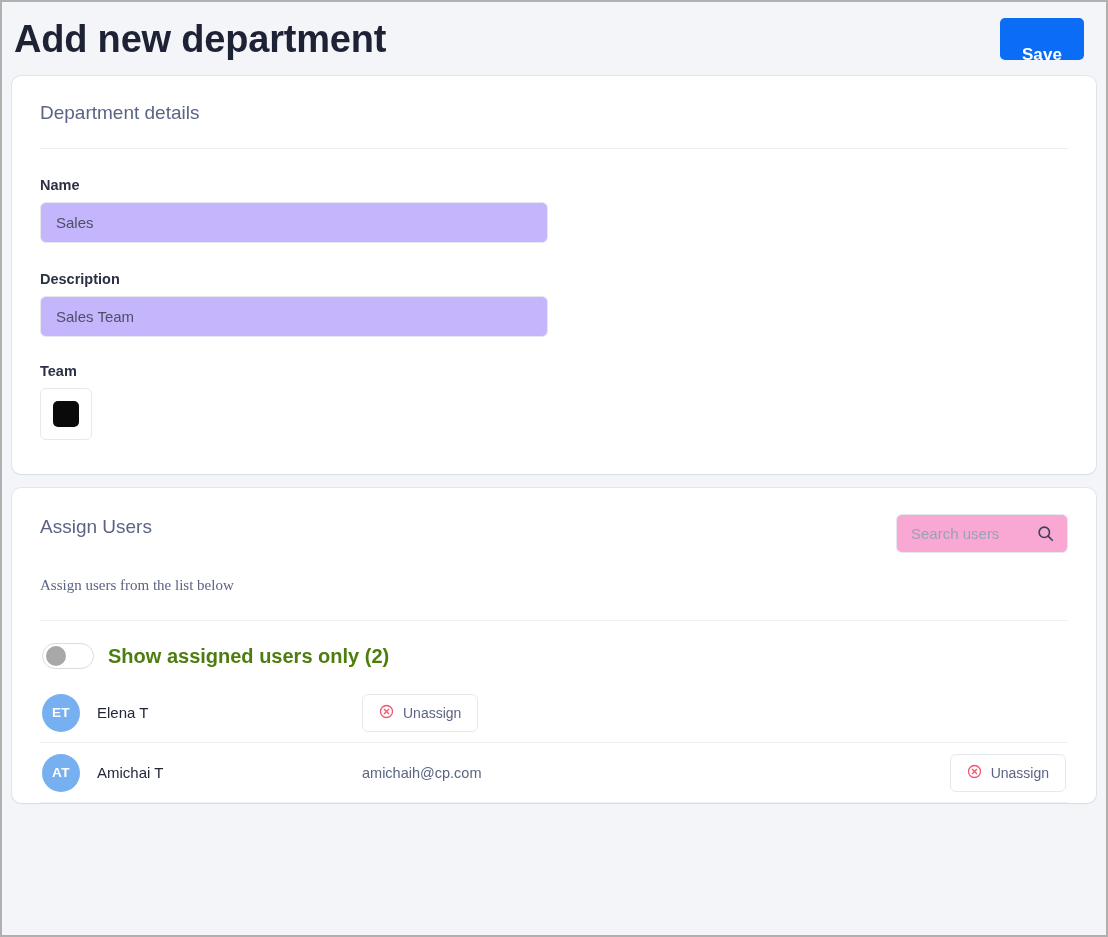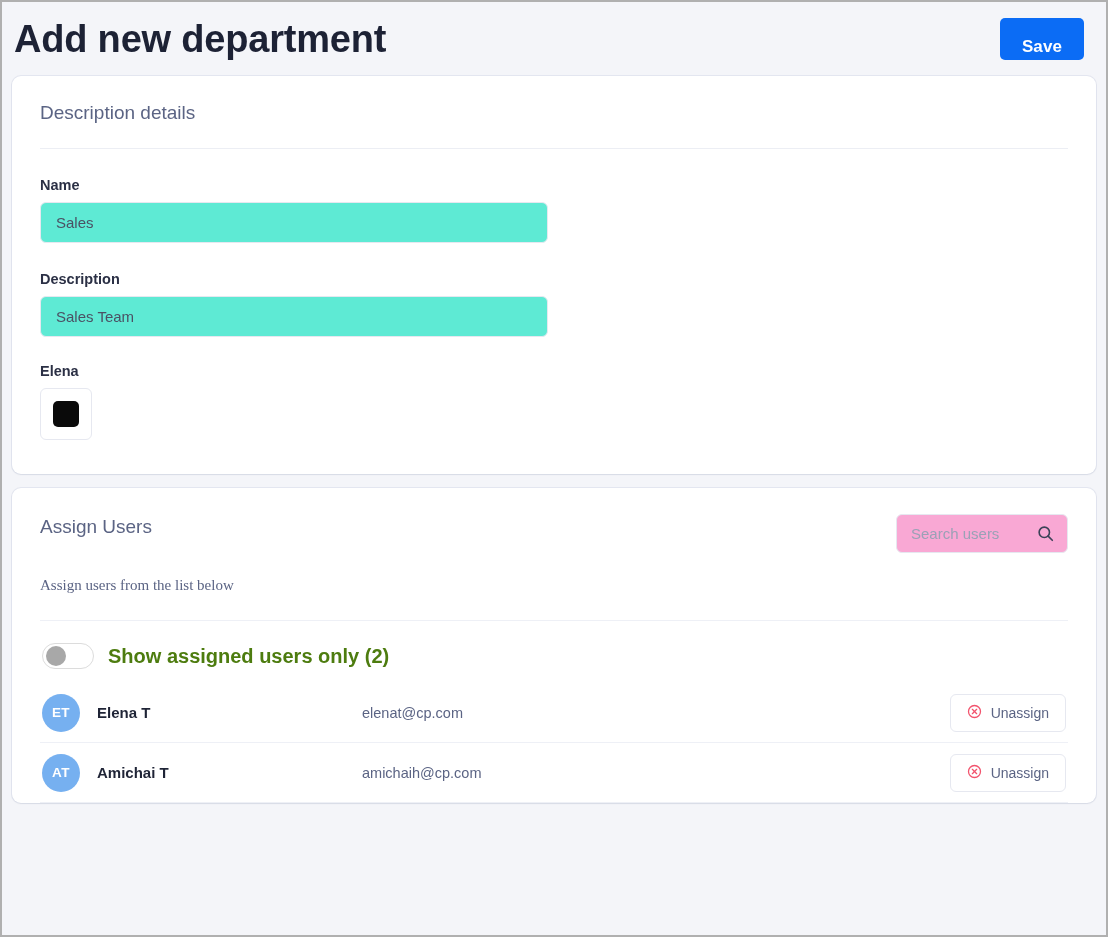--- a/index.html
+++ b/index.html
@@ -40,21 +40,21 @@
     margin: 0;
     padding-left: 2px;
   }
   .save-button {
     background: #0b6cf5;
     color: #ffffff;
     font-size: 17px;
     font-weight: bold;
     border: none;
     border-radius: 5px;
-    padding: 8px 22px;
+    padding: 16px 22px;
     height: 42px;
     line-height: 42px;
     cursor: pointer;
     font-family: "Liberation Sans", sans-serif;
     letter-spacing: 0.1px;
   }
 
   
   .card {
     background: #ffffff;
@@ -88,21 +88,21 @@
   }
   .text-input {
     width: 508px;
     height: 41px;
     border: 1px solid #e6e8f0;
     border-radius: 6px;
     padding: 0 15px;
     font-size: 15px;
     color: #4b5164;
     font-family: "Liberation Sans", sans-serif;
-    background: #5eead4;
+    background: #c4b5fd;
     outline: none;
   }
   .color-field { padding-top: 26px; padding-bottom: 34px; }
   .color-swatch-box {
     width: 52px;
     height: 52px;
     border: 1px solid #e6e8f0;
     border-radius: 6px;
     display: flex;
     align-items: center;
@@ -206,21 +206,21 @@
     font-size: 13.5px;
     font-weight: bold;
     display: flex;
     align-items: center;
     justify-content: center;
     flex: none;
     letter-spacing: 0.4px;
   }
   .user-name {
     font-size: 15px;
-    font-weight: bold;
+    font-weight: normal;
     color: #1f2436;
     margin-left: 17px;
     width: 265px;
   }
   .user-email {
     font-size: 14.5px;
     color: #5b6484;
     flex: 1;
   }
   .row-action {
@@ -247,35 +247,35 @@
 
 <div class="window">
 
   <div class="page-header">
     <h1 class="page-title">Add new department</h1>
     <button class="save-button">Save</button>
   </div>
 
   <div class="card">
     <div class="card-inner">
-      <h2 class="section-title">Description details</h2>
+      <h2 class="section-title">Department details</h2>
       <div class="divider"></div>
 
       <div class="field">
         <label class="field-label">Name</label>
         <input class="text-input" type="text" value="Sales" style="">
       </div>
 
       <div class="field">
         <label class="field-label">Description</label>
         <input class="text-input" type="text" value="Sales Team" style="">
       </div>
 
       <div class="field color-field">
-        <label class="field-label">Elena</label>
+        <label class="field-label">Team</label>
         <div class="color-swatch-box">
           <div class="color-swatch" style="background:#0a0a0a"></div>
         </div>
       </div>
     </div>
   </div>
 
   <div class="card">
     <div class="card-inner">
       <div class="assign-head">
@@ -297,21 +297,20 @@
       <div class="toggle-row">
         <div class="toggle">
           <div class="toggle-knob"></div>
         </div>
         <span class="toggle-label">Show assigned users only (2)</span>
       </div>
 
       <div class="user-row">
         <div class="avatar">ET</div>
         <div class="user-name">Elena T</div>
-        <div class="user-email">elenat@cp.com</div>
         <button class="row-action">
           <span>
             <svg width="15" height="15" viewBox="0 0 20 20" fill="none">
               <circle cx="10" cy="10" r="8" stroke="#f2536d" stroke-width="1.7"></circle>
               <line x1="7.1" y1="7.1" x2="12.9" y2="12.9" stroke="#f2536d" stroke-width="1.7" stroke-linecap="round"></line>
               <line x1="12.9" y1="7.1" x2="7.1" y2="12.9" stroke="#f2536d" stroke-width="1.7" stroke-linecap="round"></line>
             </svg>
           </span>
           <span class="action-label">Unassign</span>
         </button>

